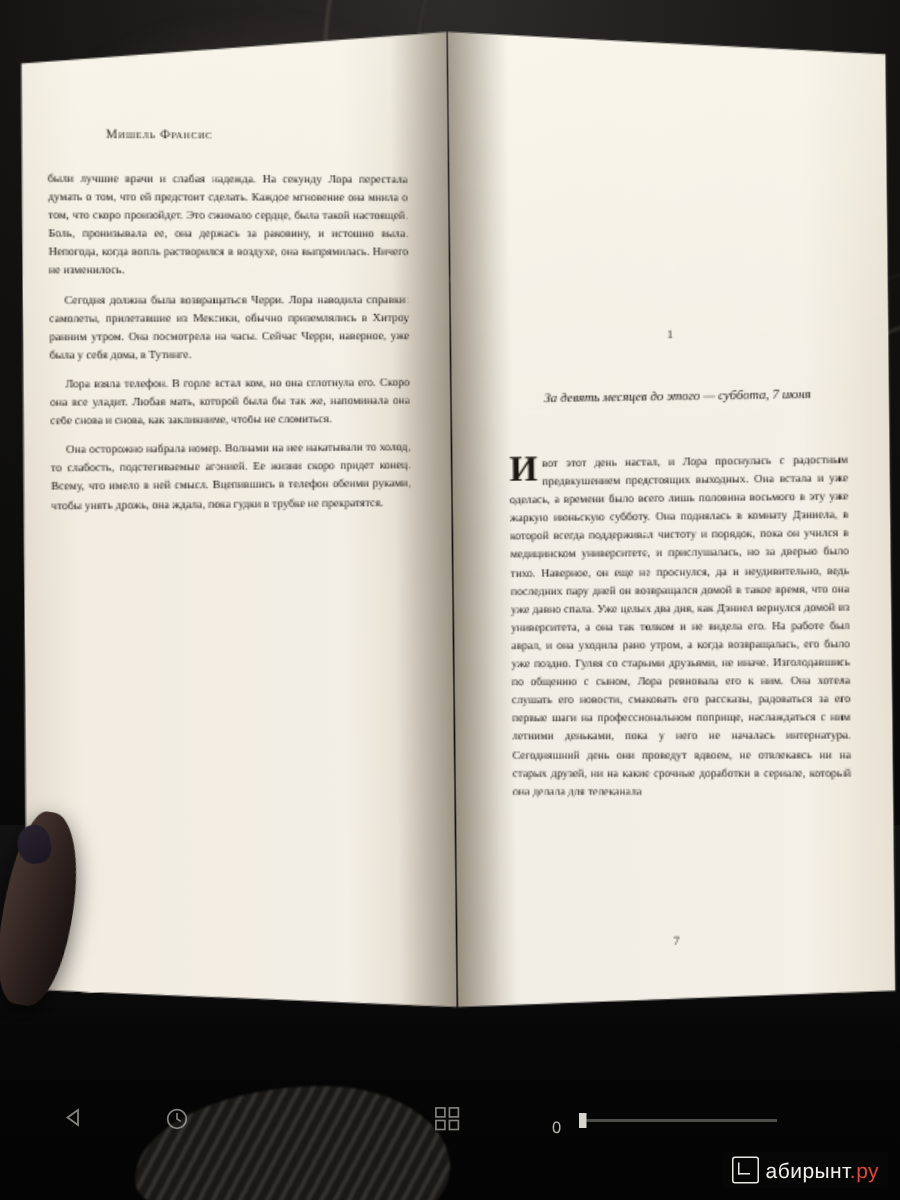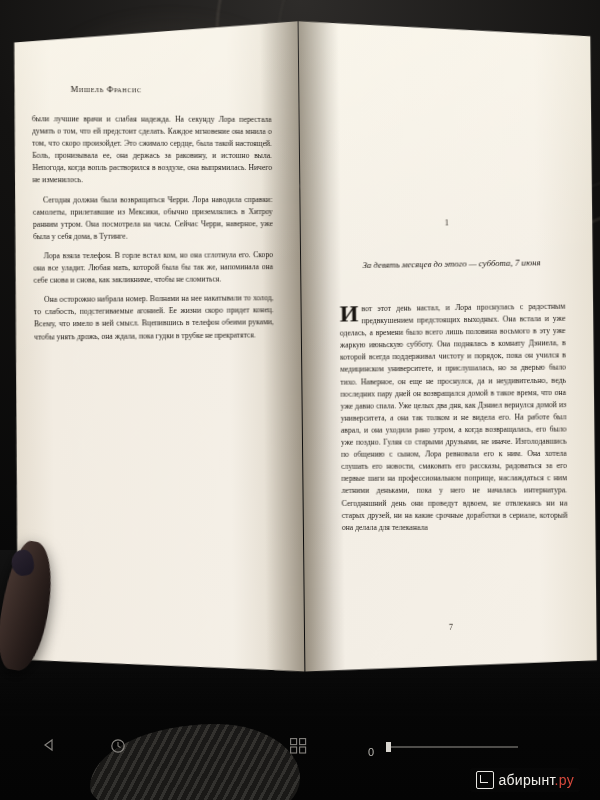--- a/index.html
+++ b/index.html
@@ -259,21 +259,21 @@
     left: 368px;
     bottom: 42px;
     font-family: "Liberation Sans", sans-serif;
     font-size: 11px;
     color: #b9b6b0;
   }
 
   
   .watermark {
     position: absolute;
-    right: 20px;
+    right: 8px;
     bottom: 8px;
     display: flex;
     align-items: center;
     gap: 4px;
     padding: 3px 6px;
     background: rgba(10,10,10,0.55);
     border-radius: 3px;
     font-family: "Liberation Sans", sans-serif;
   }
   .wm-mark {

